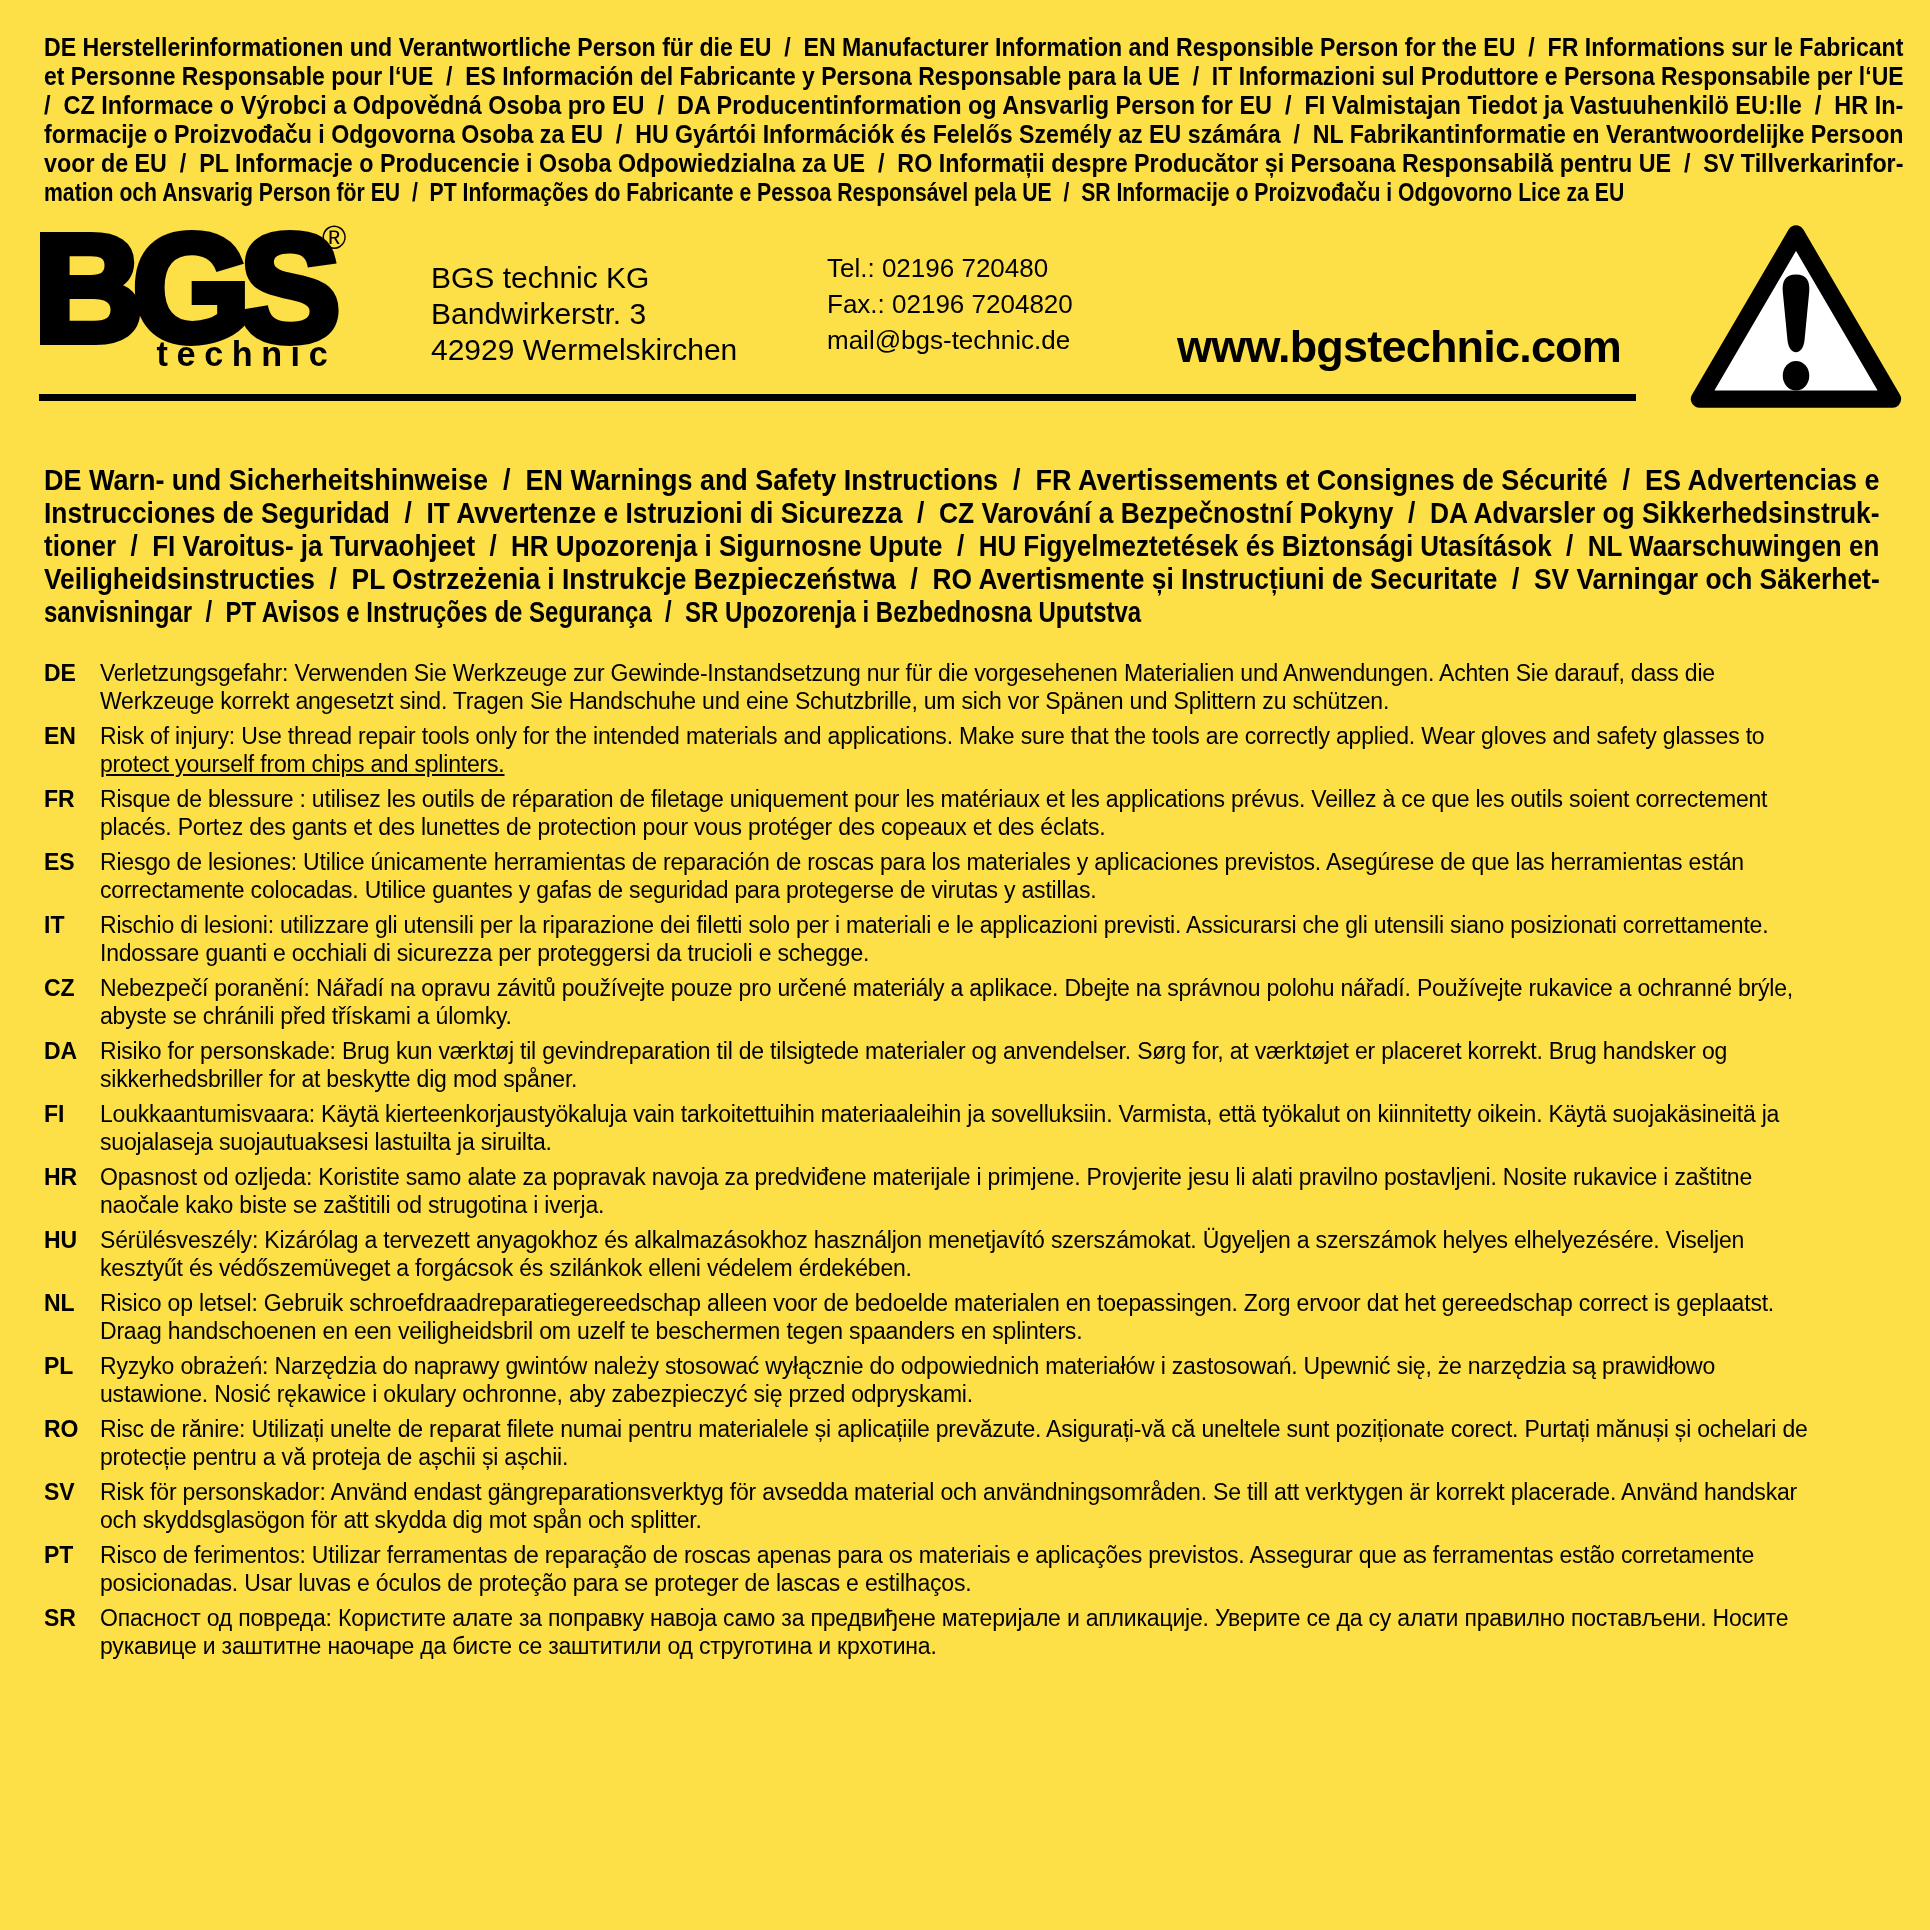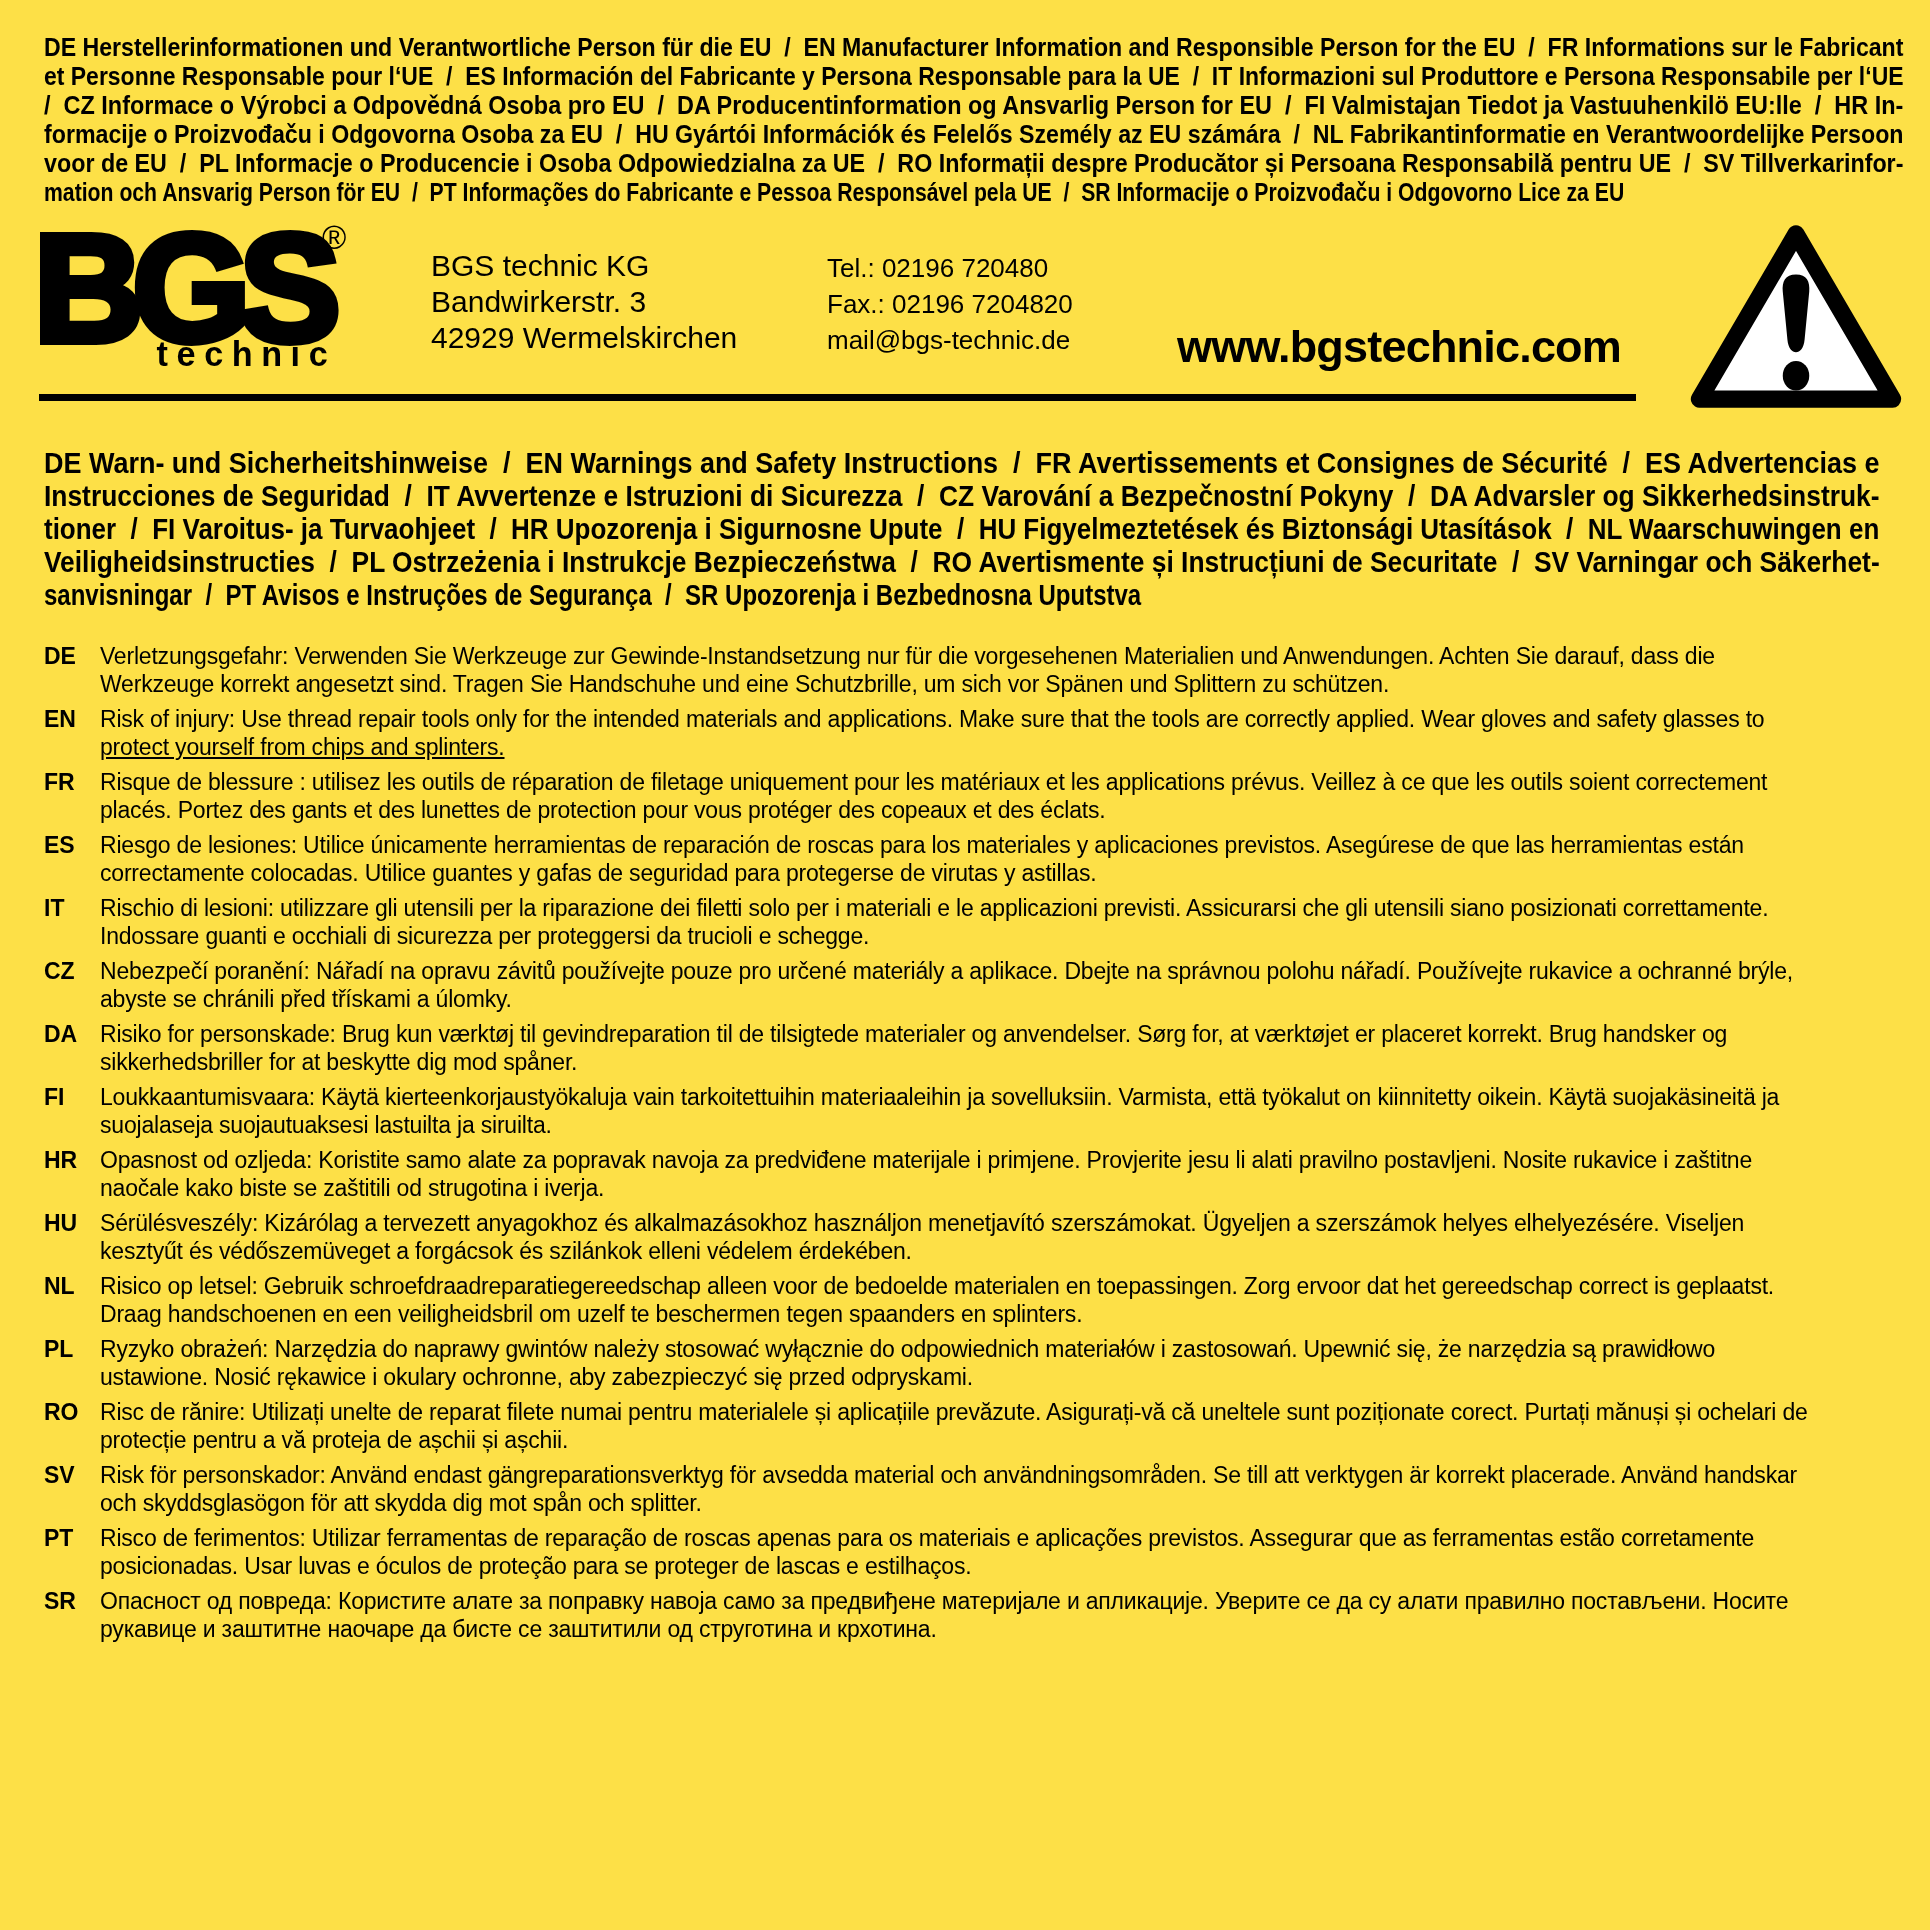--- a/index.html
+++ b/index.html
@@ -10,27 +10,27 @@
   
   .mfr-header{margin:33px 29px 0 44px;width:1857px;}
   .mfr-header .hline{
     font-weight:bold;font-size:26.5px;line-height:29px;white-space:pre;
   }
   
   .brand-row{position:relative;height:219px;}
   .logo-box{position:absolute;left:40px;top:17px;width:311px;height:148px;}
   .logo-box svg{overflow:visible;display:block;}
   .reg-mark{position:absolute;left:282px;top:-4.7px;font-size:33px;font-weight:normal;}
-  .addr{position:absolute;left:431px;top:41px;font-size:30px;line-height:36px;}
+  .addr{position:absolute;left:431px;top:53px;font-size:30px;line-height:36px;}
   .contact{position:absolute;left:827px;top:43px;font-size:26px;line-height:36px;}
   .website{position:absolute;left:1177px;top:114px;font-size:45px;font-weight:bold;letter-spacing:-0.8px;white-space:pre;text-align:right;}
   .warn-tri{position:absolute;left:1690px;top:15.6px;}
   .divider{position:absolute;left:39px;top:187px;width:1597px;height:7px;background:#000;}
   
-  .safety-header{margin:20px 29px 0 44px;width:1857px;}
+  .safety-header{margin:37px 29px 0 44px;width:1857px;}
   .safety-header .hline{font-weight:bold;font-size:30px;line-height:33px;white-space:pre;}
   
   .instructions{margin:31px 29px 0 44px;}
   .entry{display:grid;grid-template-columns:56px 1fr;margin-bottom:7px;}
   .entry .code{font-weight:bold;font-size:23px;line-height:28px;}
   .entry .txt{font-size:23px;line-height:28px;letter-spacing:-0.2px;}
   .entry .txt .tline{white-space:pre;}
 </style>
 </head>
 <body>

